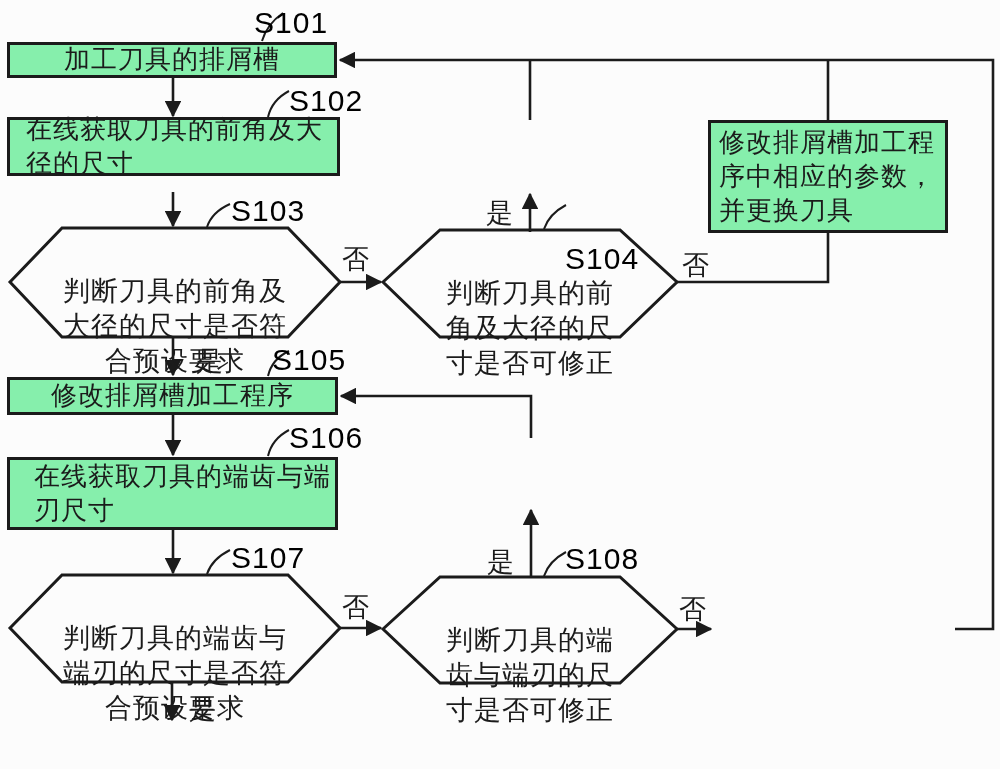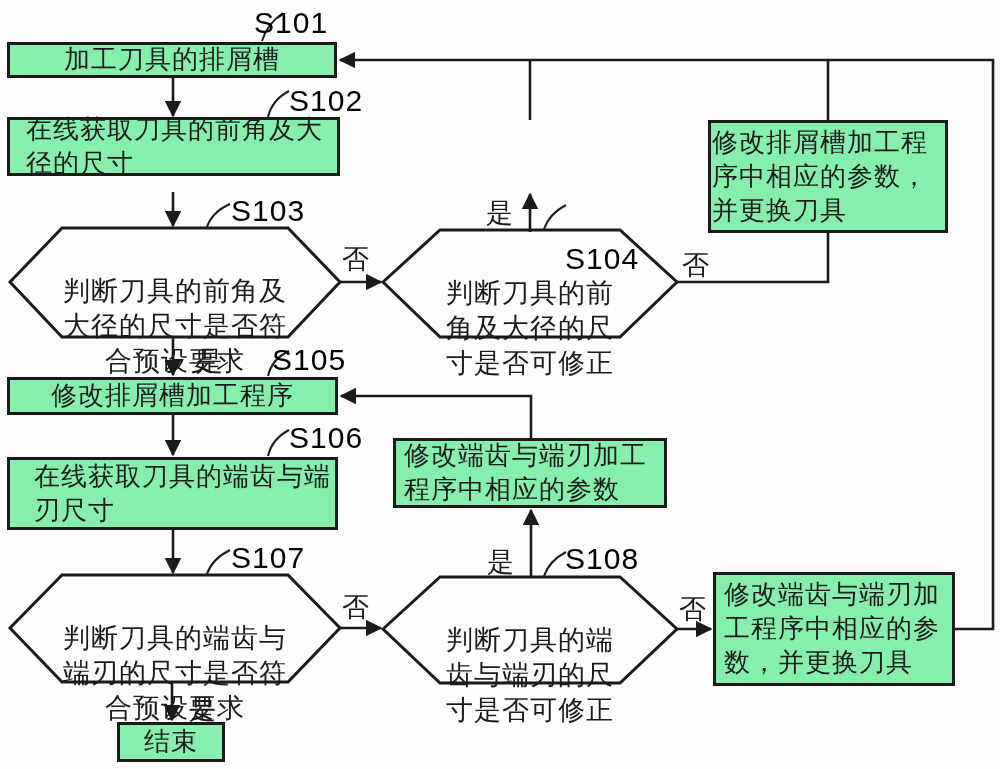--- a/index.html
+++ b/index.html
@@ -67,32 +67,26 @@
     <path class="lead" d="M 544 229 Q 549 214 566 205"></path>
     <path class="lead" d="M 268 376 Q 272 359 289 351"></path>
     <path class="lead" d="M 268 456 Q 272 439 289 430"></path>
     <path class="lead" d="M 207 574 Q 212 559 230 550"></path>
     <path class="lead" d="M 544 576 Q 549 561 566 552"></path>
   </svg>
 
   <div class="node center" style="left:7px;top:42px;width:330px;height:36px;">加工刀具的排屑槽</div>
   <div class="node" style="left:7px;top:117px;width:333px;height:59px;padding-left:16px;">在线获取刀具的前角及大
 径的尺寸</div>
-  <div class="node" style="left:708px;top:120px;width:240px;height:113px;padding-left:1px;">修改排屑槽加工程
+  <div class="node" style="left:708px;top:120px;width:240px;height:113px;padding-left:8px;">修改排屑槽加工程
 序中相应的参数，
 并更换刀具</div>
   <div class="node center" style="left:7px;top:377px;width:331px;height:38px;">修改排屑槽加工程序</div>
   <div class="node" style="left:7px;top:457px;width:331px;height:73px;padding-left:24px;">在线获取刀具的端齿与端
 刃尺寸</div>
-  <div class="node" style="left:393px;top:438px;width:274px;height:70px;padding-left:8px;">修改端齿与端刃加工
-程序中相应的参数</div>
-  <div class="node" style="left:713px;top:572px;width:242px;height:114px;padding-left:8px;">修改端齿与端刃加
-工程序中相应的参
-数，并更换刀具</div>
-  <div class="node center" style="left:117px;top:722px;width:108px;height:40px;">结束</div>
 
   <div class="hexlabel" style="left:10px;top:232px;width:330px;">判断刀具的前角及
 大径的尺寸是否符
 合预设要求</div>
   <div class="hexlabel" style="left:383px;top:234px;width:294px;">判断刀具的前
 角及大径的尺
 寸是否可修正</div>
   <div class="hexlabel" style="left:10px;top:579px;width:330px;">判断刀具的端齿与
 端刃的尺寸是否符
 合预设要求</div>

